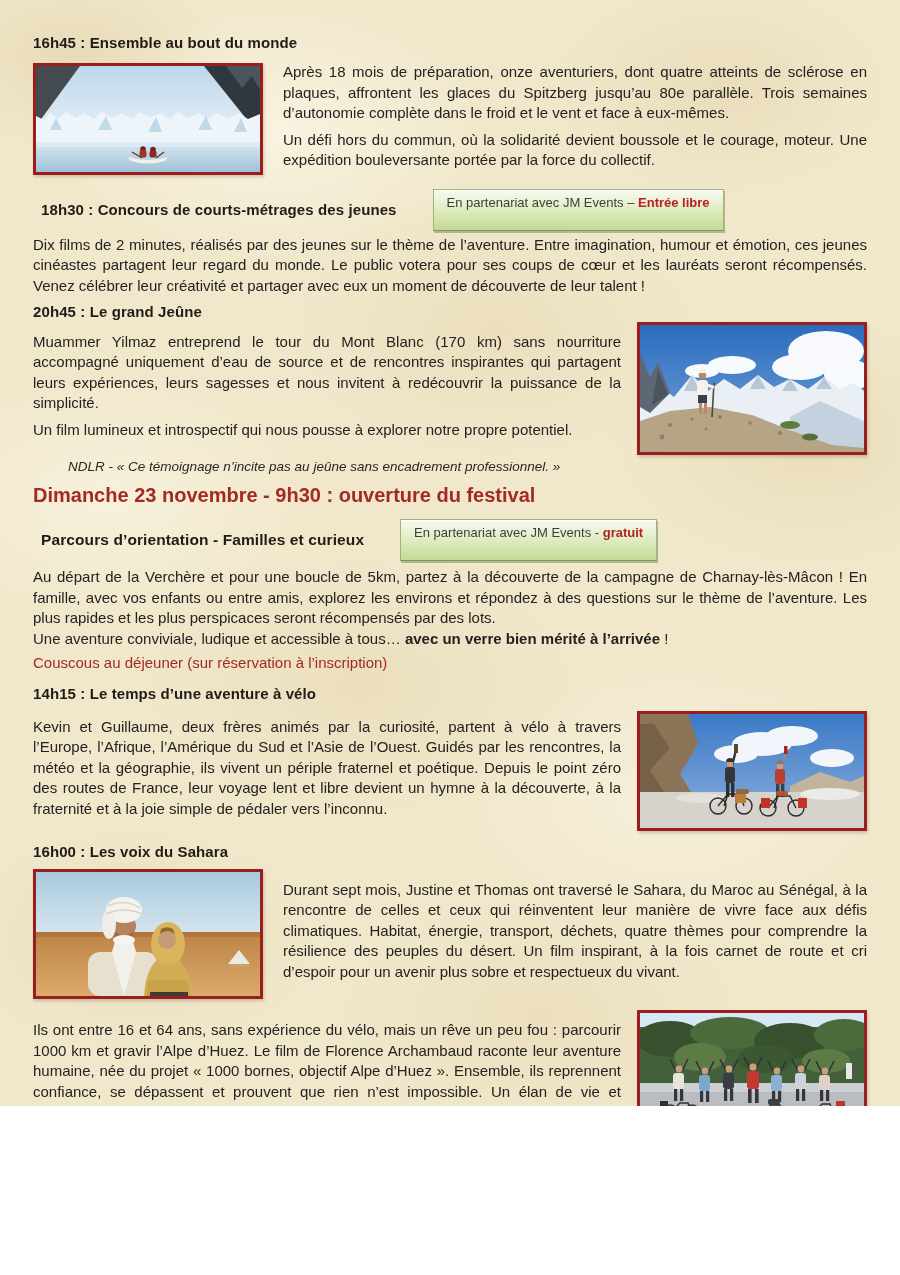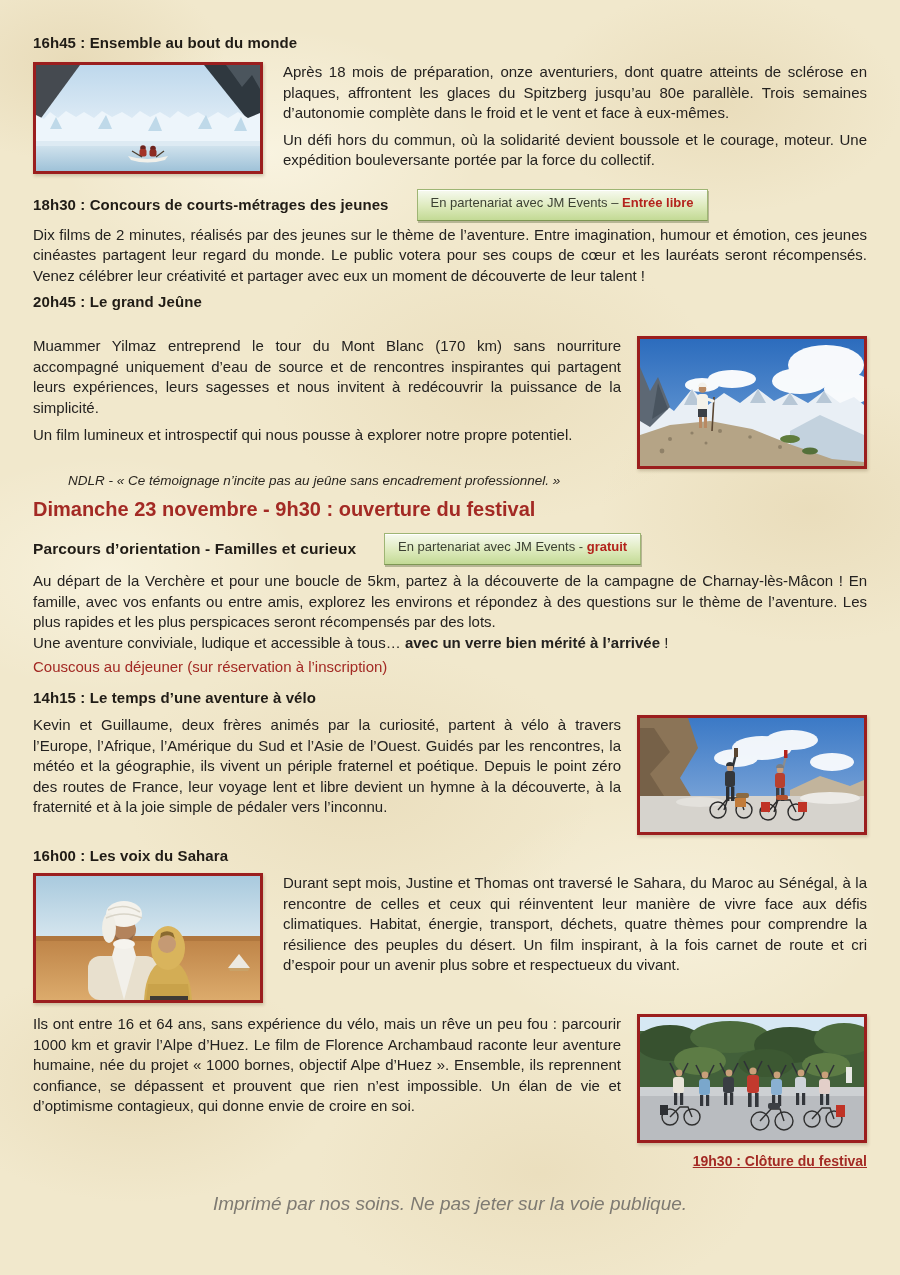--- a/index.html
+++ b/index.html
@@ -1,43 +1,43 @@
 <!DOCTYPE html>
 <html><head>
 <meta charset="utf-8">
 <style>
   html,body{margin:0;padding:0;}
   body{width:900px;height:1275px;overflow:hidden;font-family:"Liberation Sans",sans-serif;color:#242220;}
   .page{
-    box-sizing:border-box;width:900px;height:1275px;padding:34px 33px 0 33px;overflow:hidden;
+    box-sizing:border-box;width:900px;height:1106px;padding:34px 33px 0 33px;overflow:hidden;
     background-color:#f1e8cc;
     background-image:
       radial-gradient(220px 140px at 8% 5%, rgba(208,184,133,.28), transparent 70%),
       radial-gradient(300px 180px at 30% 12%, rgba(255,252,240,.55), transparent 70%),
       radial-gradient(260px 160px at 80% 8%, rgba(208,184,133,.24), transparent 70%),
       radial-gradient(320px 200px at 55% 30%, rgba(213,190,140,.22), transparent 70%),
       radial-gradient(280px 170px at 12% 45%, rgba(255,252,238,.45), transparent 70%),
       radial-gradient(300px 190px at 90% 40%, rgba(211,188,138,.25), transparent 70%),
       radial-gradient(340px 200px at 40% 62%, rgba(208,184,133,.20), transparent 70%),
       radial-gradient(300px 180px at 75% 72%, rgba(255,252,240,.40), transparent 70%),
       radial-gradient(280px 170px at 15% 85%, rgba(208,184,133,.24), transparent 70%),
       radial-gradient(320px 190px at 60% 92%, rgba(213,190,140,.22), transparent 70%);
   }
   .sec-title{font-size:15px;font-weight:bold;color:#201c16;margin:0 0 11px 0;letter-spacing:.1px;}
   p.body{font-size:15px;line-height:1.37;text-align:justify;margin:0 0 6px 0;}
-  .row{display:flex;}
+  .row{display:flex;align-items:center;}
   .row .gapL{margin-right:20px;}
   .row .txt{flex:1;min-width:0;}
   .photo{flex:none;border:3px solid #9b1e1e;box-shadow:inset 0 0 0 1px rgba(255,255,255,.55), 1px 2px 3px rgba(90,70,40,.25);background:#fff;}
   .photo svg{display:block;}
   .title-row{display:flex;align-items:center;margin:0 0 4px 0;}
-  .title-row .sec-title{margin:0;}
+  .title-row .sec-title{margin:8px;}
   .badge{
     margin-left:28px;white-space:nowrap;font-size:13px;color:#3c4133;
-    padding:5px 13px 10px 13px;
+    padding:5px 13px 20px 13px;
     background:linear-gradient(#f7faf0, #ddeabc 55%, #c3da95);
     border:1px solid #9eb574;border-bottom-color:#7e9754;
     box-shadow:1px 2px 0 rgba(110,120,80,.45), inset 0 1px 0 #ffffff;
   }
   .badge .hl{color:#b3231c;font-weight:bold;}
   .ndlr{font-size:13.5px;font-style:italic;margin:4px 0 10px 35px;color:#2a2620;}
   .day-heading{font-size:20px;font-weight:bold;color:#a32a24;margin:2px 0 12px 0;}
   .inscription{font-size:13.5px;font-weight:bold;margin:7px 0 10px 0;}
   .mixline{font-size:15px;margin:1px 0 7px 0;}
   .red-line{font-size:15px;color:#a32a24;margin:0 0 14px 0;}
@@ -88,21 +88,21 @@
       <p class="body">Un défi hors du commun, où la solidarité devient boussole et le courage, moteur. Une expédition bouleversante portée par la force du collectif.</p>
     </div>
   </div>
 
   <div class="title-row">
     <h3 class="sec-title">18h30 : Concours de courts-métrages des jeunes</h3>
     <div class="badge"><span>En partenariat avec JM Events – </span><span class="hl">Entrée libre</span></div>
   </div>
   <p class="body" style="margin-bottom:7px">Dix films de 2 minutes, réalisés par des jeunes sur le thème de l’aventure. Entre imagination, humour et émotion, ces jeunes cinéastes partagent leur regard du monde. Le public votera pour ses coups de cœur et les lauréats seront récompensés. Venez célébrer leur créativité et partager avec eux un moment de découverte de leur talent !</p>
 
-  <h3 class="sec-title" style="margin-top:4px;margin-bottom:26px">20h45 : Le grand Jeûne</h3>
+  <h3 class="sec-title" style="margin-top:4px;margin-bottom:2px">20h45 : Le grand Jeûne</h3>
   <div class="row mb4">
     <div class="txt" style="margin-right:16px">
       <p class="body">Muammer Yilmaz entreprend le tour du Mont Blanc (170 km) sans nourriture accompagné uniquement d’eau de source et de rencontres inspirantes qui partagent leurs expériences, leurs sagesses et nous invitent à redécouvrir la puissance de la simplicité.</p>
       <p class="body">Un film lumineux et introspectif qui nous pousse à explorer notre propre potentiel.</p>
     </div>
     <div class="photo" style="width:224px;height:127px">
       <svg width="224" height="127" viewBox="0 0 224 127" preserveAspectRatio="none">
         <defs>
             <linearGradient id="gSky2" x1="0" y1="0" x2="0" y2="1">
               <stop offset="0" stop-color="#2c6cbd"></stop>

